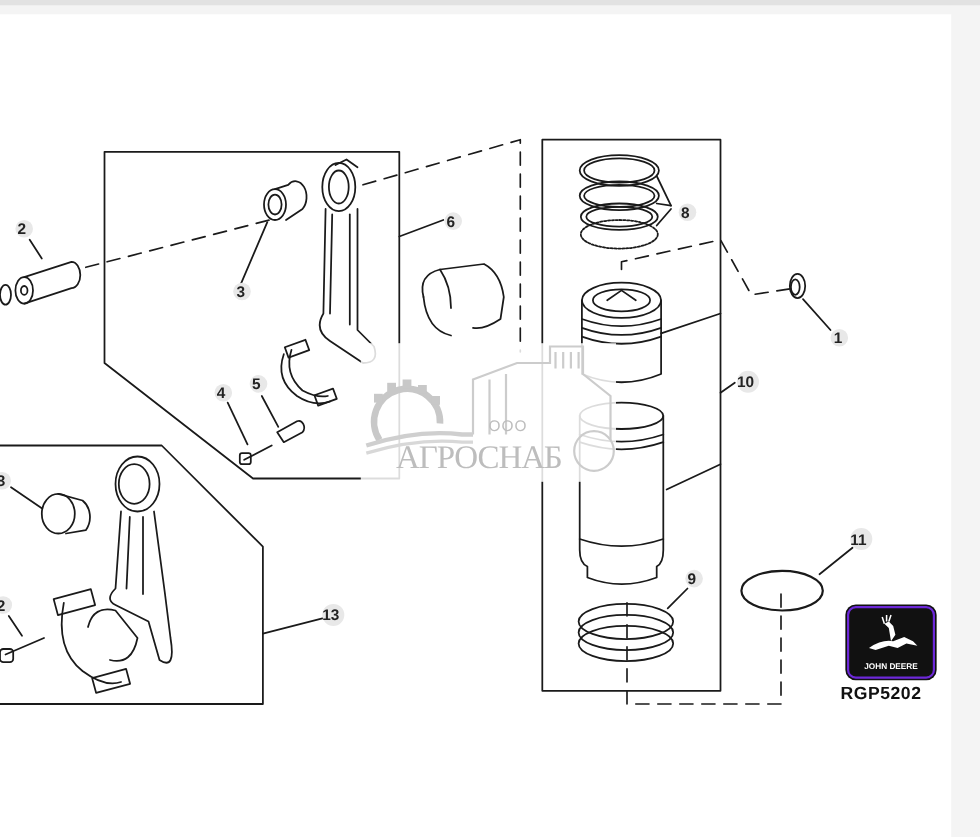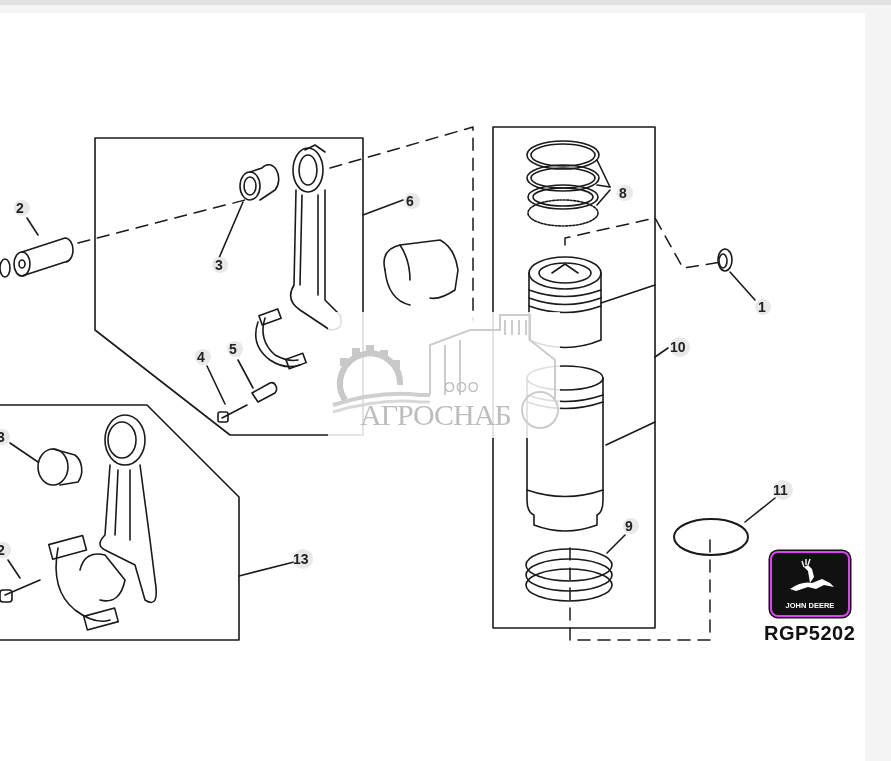--- a/index.html
+++ b/index.html
@@ -6,22 +6,22 @@
   body{width:891px;height:761px;overflow:hidden;background:#f2f2f2;font-family:"Liberation Sans",sans-serif;position:relative;}
   .topbar{position:absolute;left:0;top:0;width:891px;height:5px;background:#e2e2e2;}
   .topbar2{position:absolute;left:0;top:5px;width:891px;height:8px;background:#f4f4f4;}
   .canvas{position:absolute;left:0;top:13px;width:865px;height:748px;background:#ffffff;}
   .rightgutter{position:absolute;left:865px;top:13px;width:26px;height:748px;background:#f4f4f4;}
   svg.diagram{position:absolute;left:0;top:0;width:891px;height:761px;}
   .callout{font-family:"Liberation Sans",sans-serif;font-weight:bold;font-size:14px;fill:#222;}
   .callout-bg{fill:#e8e8e8;}
   .wm-text{font-family:"Liberation Serif",serif;font-size:30px;fill:#bdbdbd;letter-spacing:-1px;}
   .wm-ooo{font-family:"Liberation Sans",sans-serif;font-size:14px;fill:#bdbdbd;letter-spacing:1px;}
-  .ref{position:absolute;left:764px;top:622px;font-family:"Liberation Sans",sans-serif;font-weight:bold;font-size:20px;color:#111;letter-spacing:0.5px;}
-  .jd-logo{position:absolute;left:770px;top:551px;width:76px;height:62px;background:#111;border-radius:8px;border:2px solid #d946ef;box-shadow:0 0 0 1.5px #111;}
+  .ref{position:absolute;left:764px;top:622px;font-family:"Liberation Sans",sans-serif;font-weight:bold;font-size:16px;color:#111;letter-spacing:0.5px;}
+  .jd-logo{position:absolute;left:770px;top:551px;width:76px;height:62px;background:#111;border-radius:8px;border:2px solid #6d28d9;box-shadow:0 0 0 1.5px #111;}
   .jd-text{position:absolute;left:0;bottom:5px;width:100%;text-align:center;color:#fff;font-size:7.5px;font-weight:bold;font-family:"Liberation Sans",sans-serif;}
 </style>
 </head>
 <body>
 
 <div class="topbar"></div>
 <div class="topbar2"></div>
 <div class="canvas"></div>
 <div class="rightgutter"></div>
 

